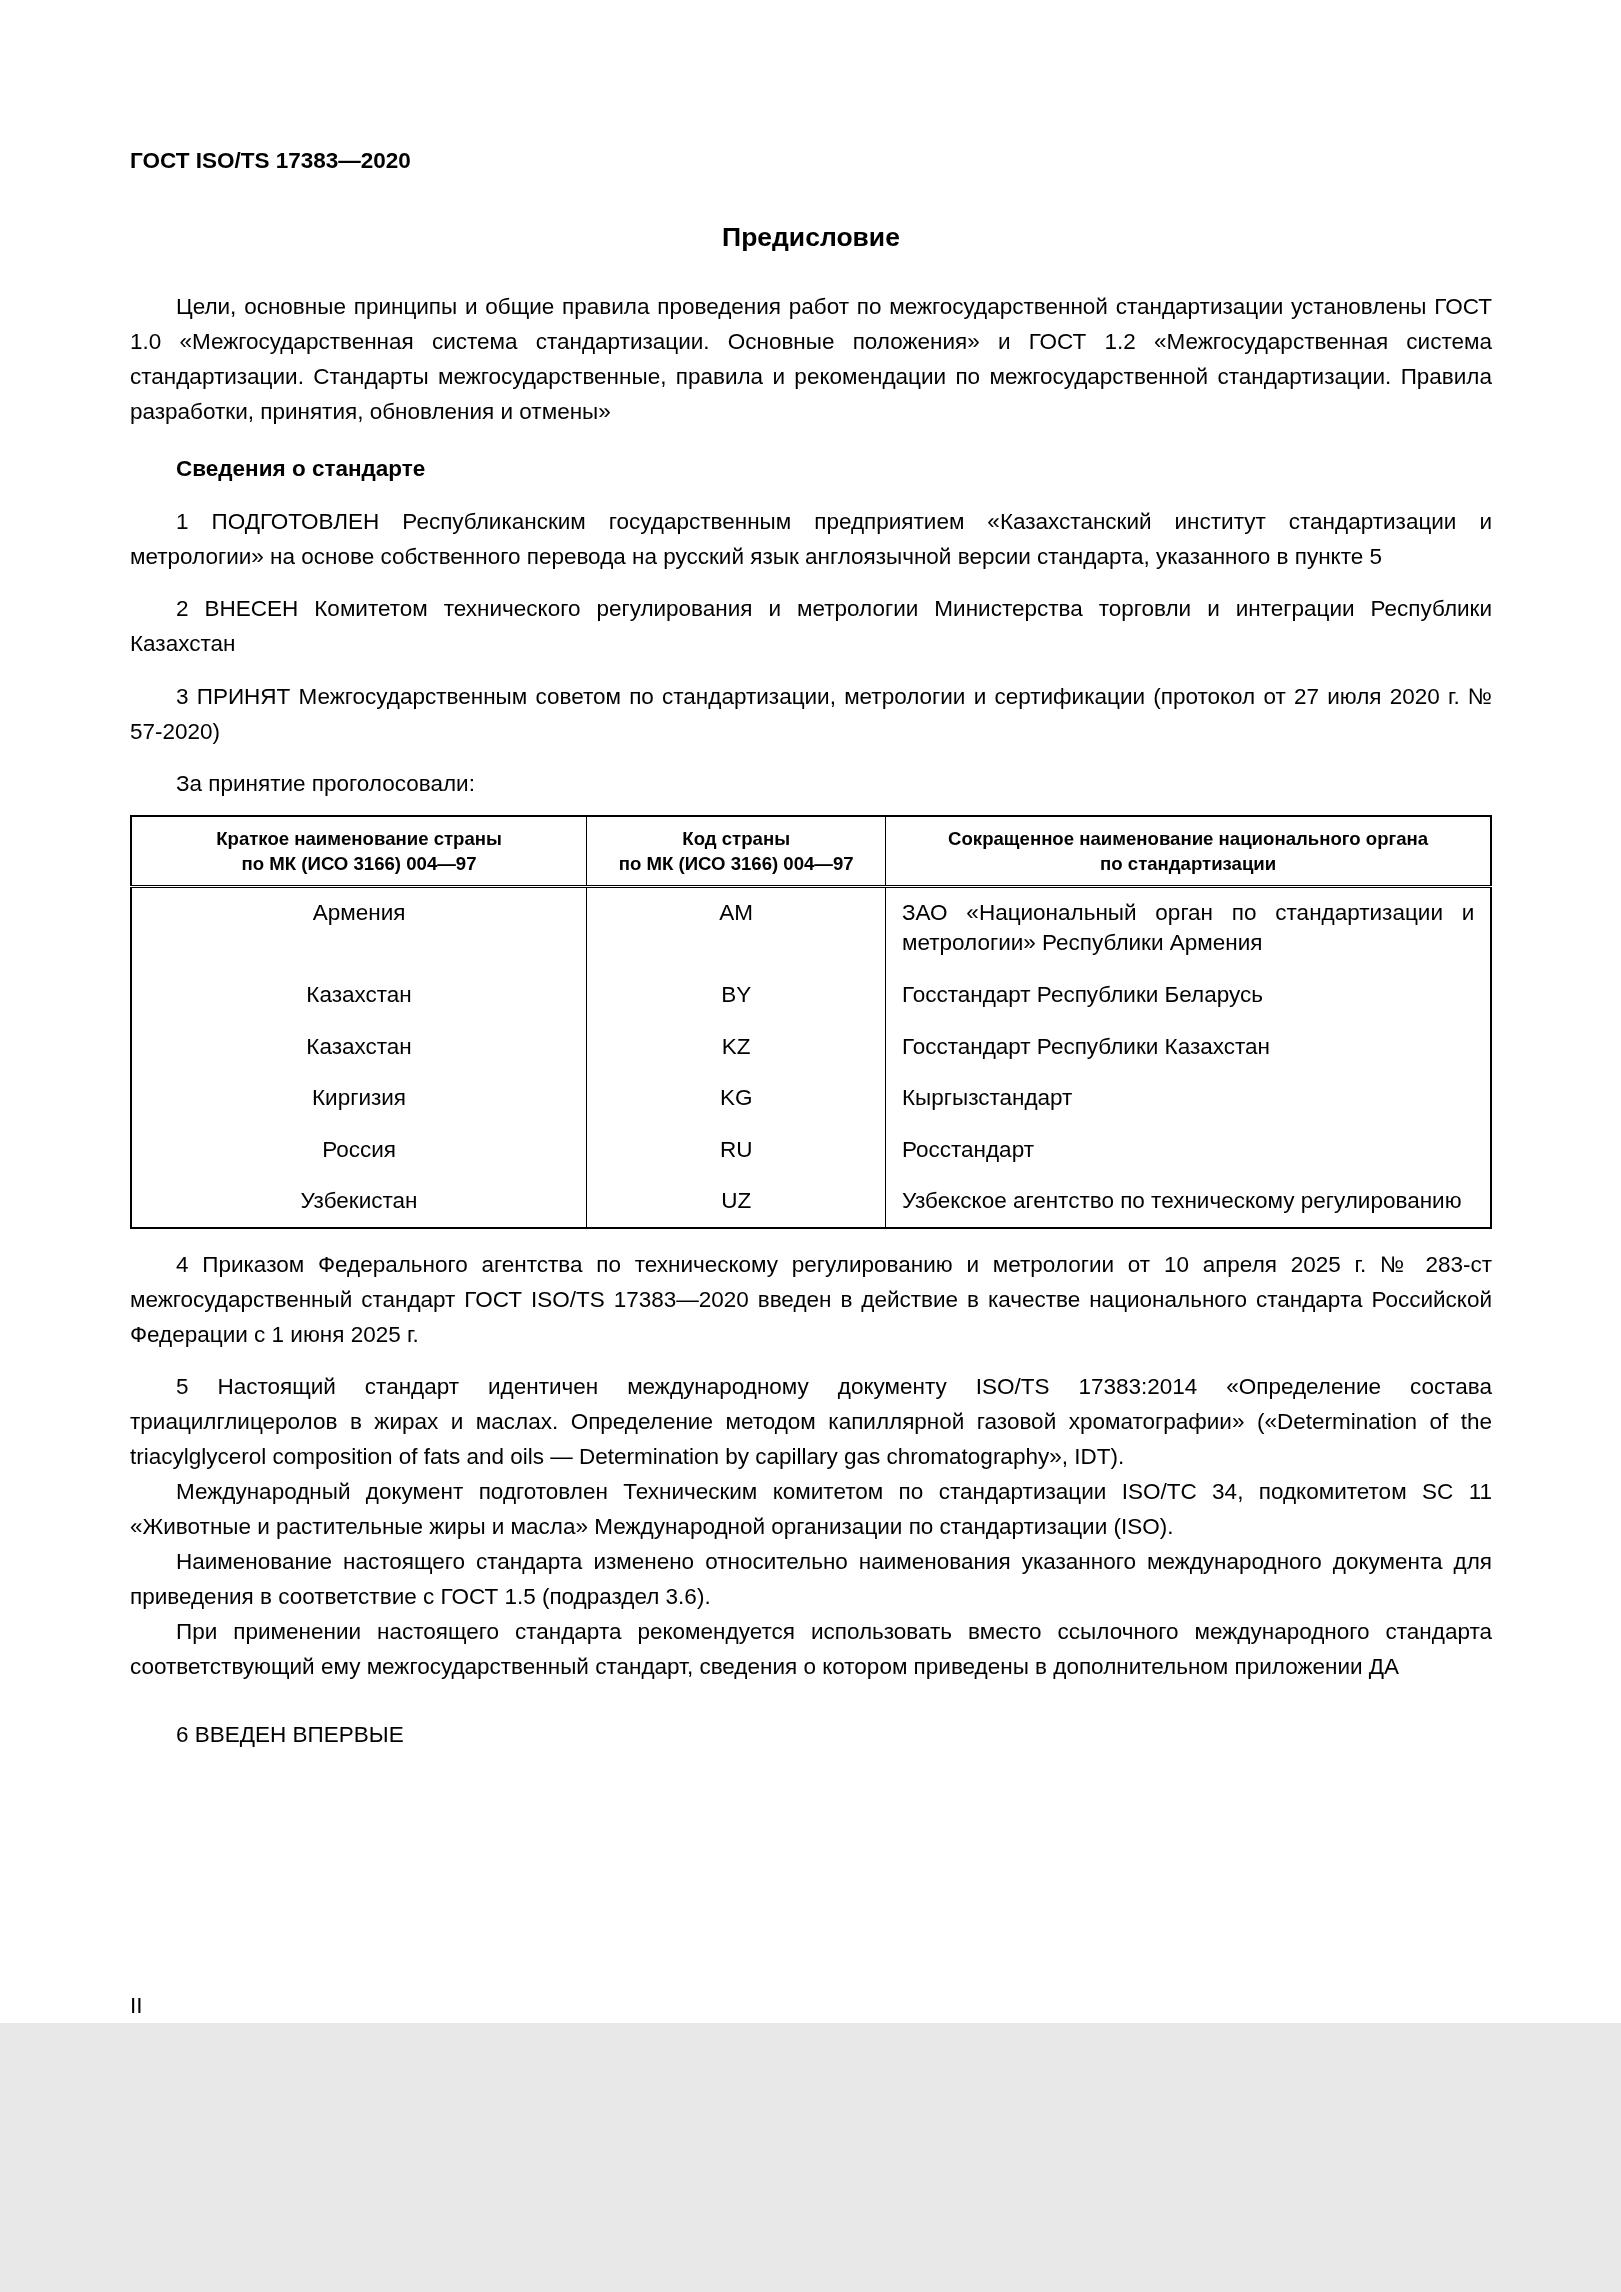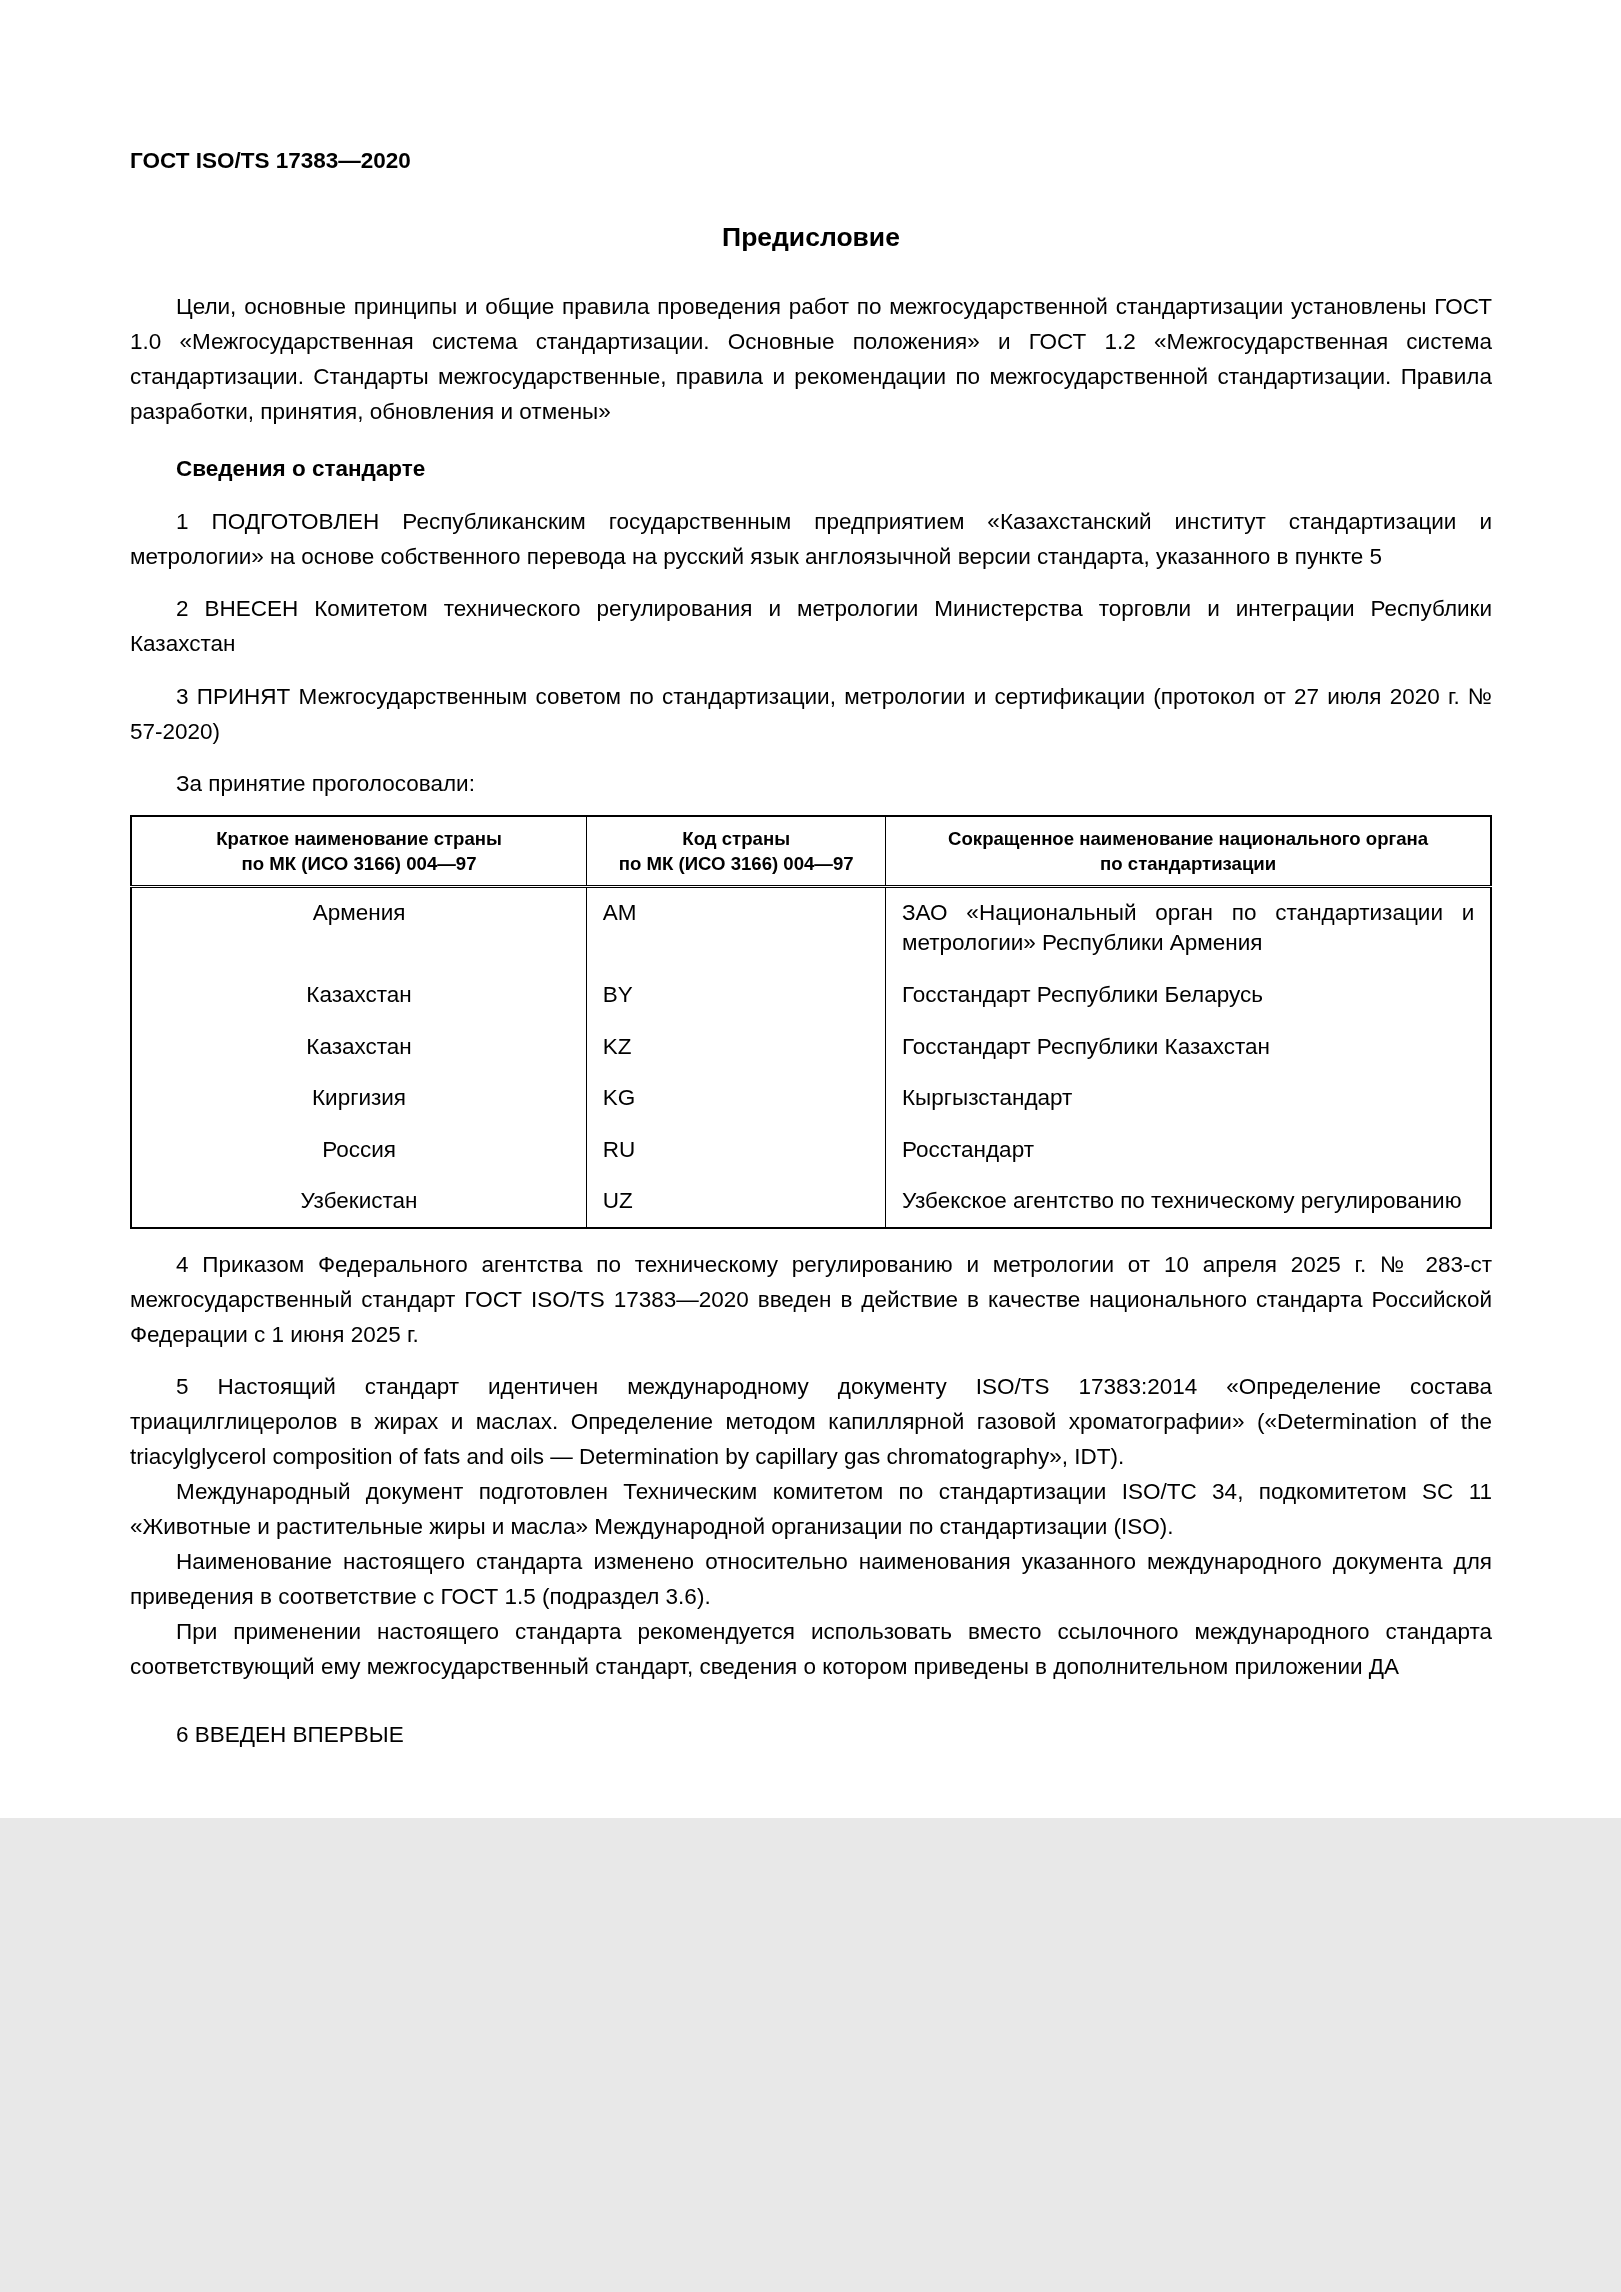--- a/index.html
+++ b/index.html
@@ -1,19 +1,19 @@
 <!DOCTYPE html>
 <html><head>
 <meta charset="utf-8">
 <style>
   html, body { margin: 0; padding: 0; background: #e8e8e8; }
   .page {
     position: relative;
     width: 1621px;
-    height: 1818px;
+    height: 2023px;
     background: #ffffff;
     font-family: "Liberation Sans", sans-serif;
     color: #000000;
     overflow: hidden;
     margin: 0 auto;
   }
   .content {
     position: absolute;
     left: 130px;
     top: 147px;
@@ -68,21 +68,21 @@
   }
   .v-table td {
     border-left: 1px solid #000;
     border-right: 1px solid #000;
     font-size: 22.5px;
     line-height: 30px;
     padding: 10.8px 15.7px 10.8px 15.7px;
     vertical-align: top;
   }
   .v-table td.country { text-align: center; }
-  .v-table td.code { }
+  .v-table td.code { text-align: center; }
   .v-table td.org { text-align: justify; }
   .page-number {
     position: absolute;
     left: 130px;
     top: 1993px;
     font-size: 22.5px;
   }
 </style>
 </head>
 <body>

